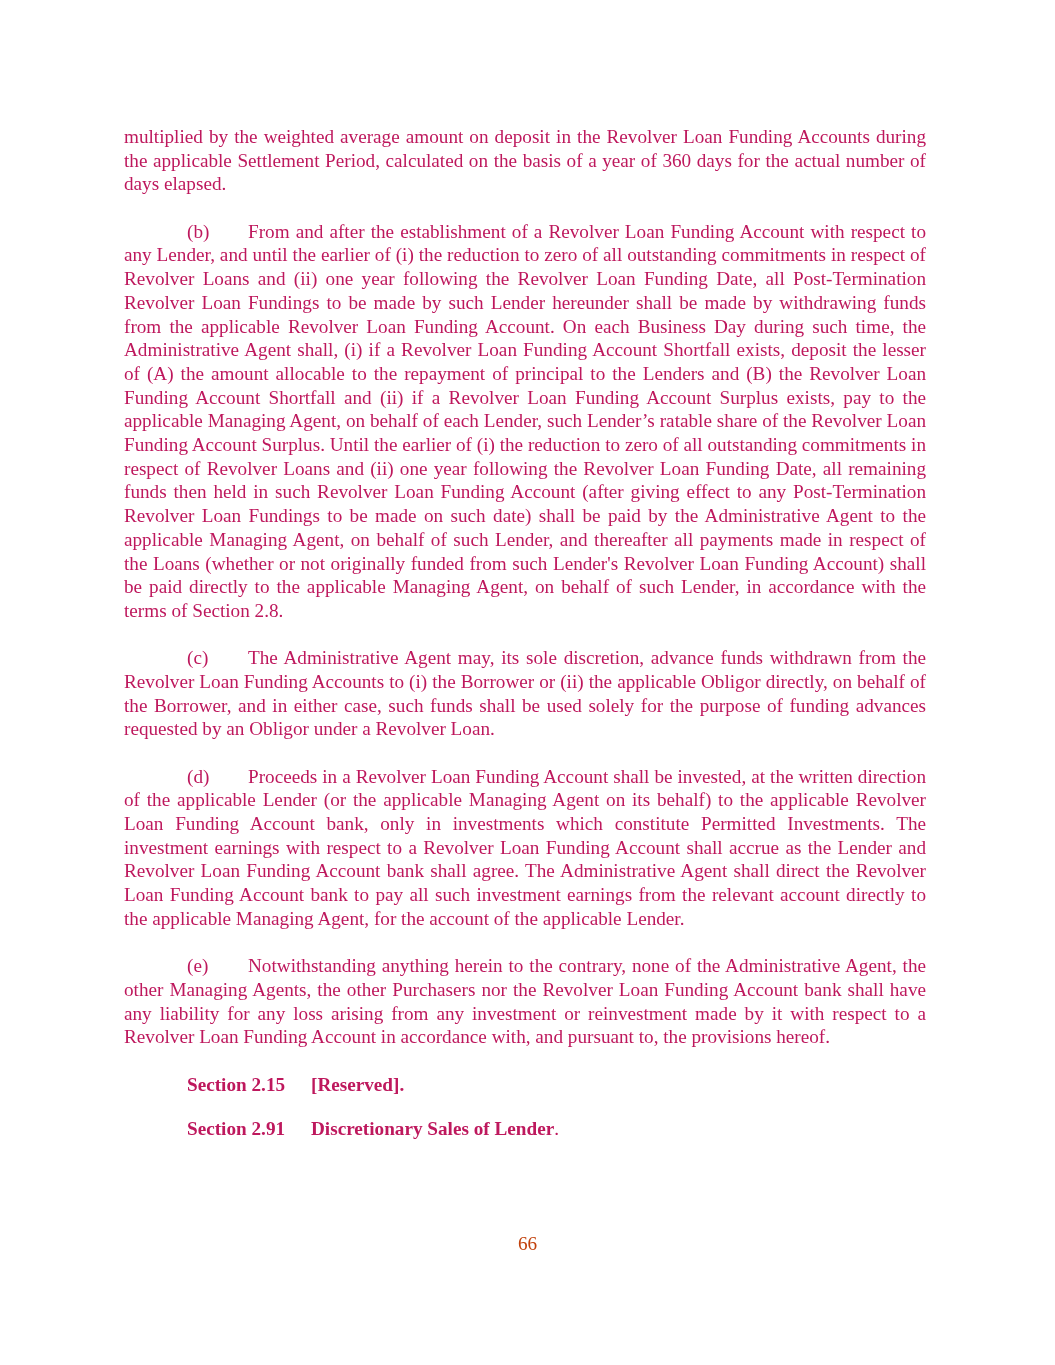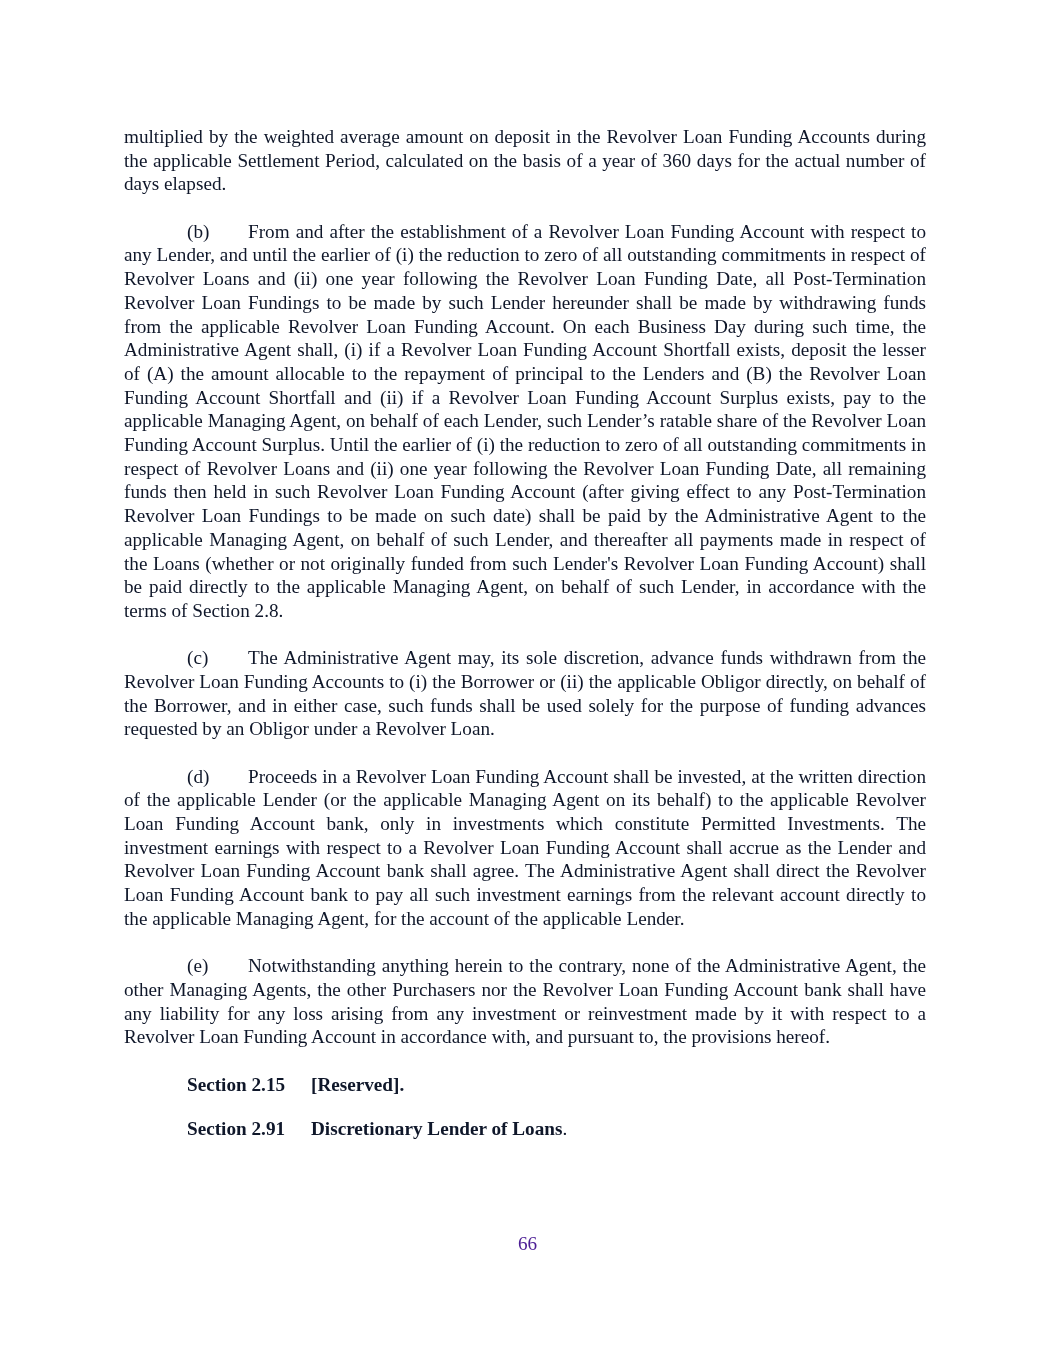--- a/index.html
+++ b/index.html
@@ -5,21 +5,21 @@
   html, body { margin: 0; padding: 0; background: #ffffff; }
   body { width: 1055px; height: 1365px; position: relative; overflow: hidden; }
   .page {
     position: absolute;
     left: 124px;
     top: 125px;
     width: 802px;
     font-family: "Liberation Serif", "DejaVu Serif", serif;
     font-size: 19.2px;
     line-height: 23.7px;
-    color: #0f172a;
+    color: #be185d;
   }
   p { margin: 0; text-align: justify; }
   .para { margin-bottom: 23.6px; }
   .indent-label {
     display: inline-block;
     margin-left: 63px;
     width: 61px;
   }
   .u { text-underline-offset: 2px; }
   .heading {
@@ -30,37 +30,37 @@
     margin-top: 8px;
   }
   .heading .num { display: inline-block; width: 124px; }
   .pagenum {
     position: absolute;
     left: 0; width: 1055px;
     top: 1233px;
     text-align: center;
     font-family: "Liberation Serif", "DejaVu Serif", serif;
     font-size: 19.2px;
-    color: #4c1d95;
+    color: #c2410c;
   }
 </style>
 </head>
 <body>
 
 <div class="page">
 
   <p class="para">multiplied by the weighted average amount on deposit in the Revolver Loan Funding Accounts during the applicable Settlement Period, calculated on the basis of a year of 360 days for the actual number of days elapsed.</p>
 
   <p class="para"><span class="indent-label">(b)</span><span>From and after the establishment of a Revolver Loan Funding Account with respect to any Lender, and until the earlier of (i) the reduction to zero of all outstanding commitments in respect of Revolver Loans and (ii) one year following the Revolver Loan Funding Date, all Post-Termination Revolver Loan Fundings to be made by such Lender hereunder shall be made by withdrawing funds from the applicable Revolver Loan Funding Account.  On each Business Day during such time, the Administrative Agent shall, (i) if a Revolver Loan Funding Account Shortfall exists, deposit the lesser of (A) the amount allocable to the repayment of principal to the Lenders and (B) the Revolver Loan Funding Account Shortfall and (ii) if a Revolver Loan Funding Account Surplus exists, pay to the applicable Managing Agent, on behalf of each Lender, such Lender’s  ratable share of the Revolver Loan Funding Account Surplus.  Until the earlier of (i) the reduction to zero of all outstanding commitments in respect of Revolver Loans and (ii) one year following the Revolver Loan Funding Date, all remaining funds then held in such Revolver Loan Funding Account (after giving effect to any Post-Termination Revolver Loan Fundings to be made on such date) shall be paid by the Administrative Agent to the applicable Managing Agent, on behalf of such Lender, and thereafter all payments made in respect of the Loans (whether or not originally funded from such Lender's Revolver Loan Funding Account) shall be paid directly to the applicable Managing Agent, on behalf of such Lender, in accordance with the terms of </span><span class="u">Section 2.8</span><span>.</span></p>
 
   <p class="para"><span class="indent-label">(c)</span><span>The Administrative Agent may, its sole discretion, advance funds withdrawn from the Revolver Loan Funding Accounts to (i) the Borrower or (ii) the applicable Obligor directly, on behalf of the Borrower, and in either case, such funds shall be used solely for the purpose of funding advances requested by an Obligor under a Revolver Loan.</span></p>
 
   <p class="para"><span class="indent-label">(d)</span><span>Proceeds in a Revolver Loan Funding Account shall be invested, at the written direction of the applicable Lender (or the applicable Managing Agent on its behalf) to the applicable Revolver Loan Funding Account bank, only in investments which constitute Permitted Investments.  The investment earnings with respect to a Revolver Loan Funding Account shall accrue as the Lender and Revolver Loan Funding Account bank shall agree.  The Administrative Agent shall direct the Revolver Loan Funding Account bank to pay all such investment earnings from the relevant account directly to the applicable Managing Agent, for the account of the applicable Lender.</span></p>
 
   <p class="para"><span class="indent-label">(e)</span><span>Notwithstanding anything herein to the contrary, none of the Administrative Agent, the other Managing Agents, the other Purchasers nor the Revolver Loan Funding Account bank shall have any liability for any loss arising from any investment or reinvestment made by it with respect to a Revolver Loan Funding Account in accordance with, and pursuant to, the provisions hereof.</span></p>
 
   <p class="heading"><span class="num">Section 2.15</span><span class="u">[Reserved]</span><span>.</span></p>
 
-  <p class="heading"><span class="num">Section 2.91</span><span class="u">Discretionary Lender of Loans</span><span style="font-weight:normal">.</span></p>
+  <p class="heading"><span class="num">Section 2.91</span><span class="u">Discretionary Sales of Lender</span><span style="font-weight:normal">.</span></p>
 
 </div>
 
 <div class="pagenum">66</div>
 
 </body></html>

